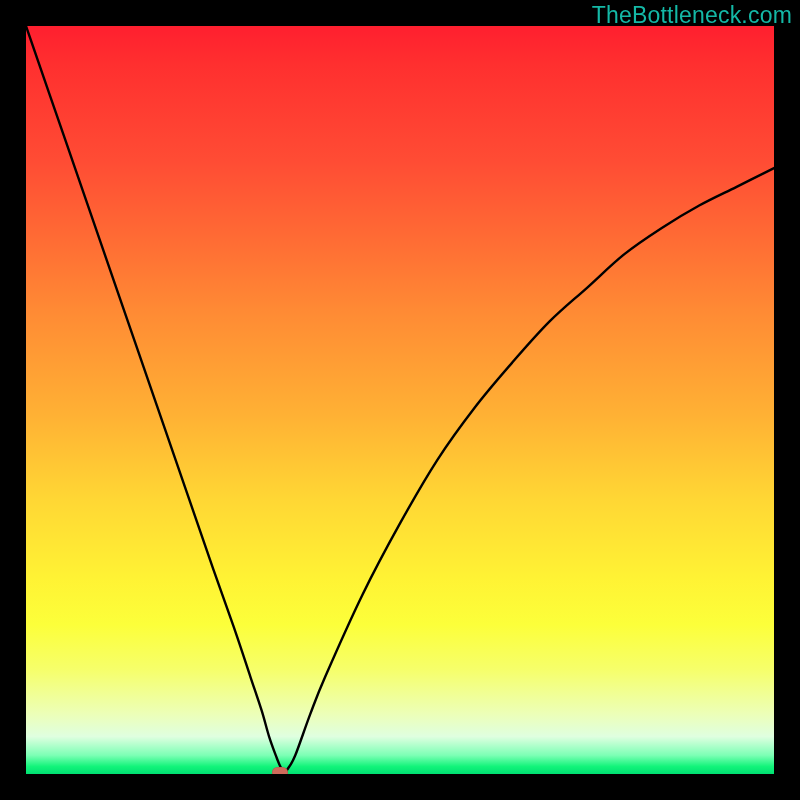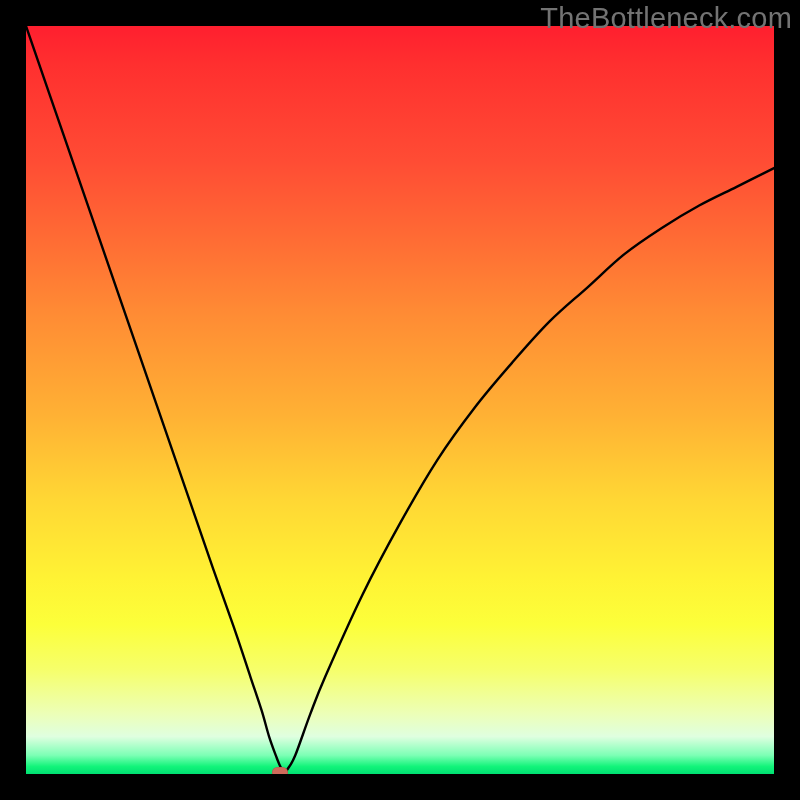--- a/index.html
+++ b/index.html
@@ -46,22 +46,22 @@
       #00e072 100%
     );
   }
   .plot-area svg {
     display: block;
   }
   .watermark {
     position: absolute;
     top: 2px;
     right: 8px;
-    color: #737373;
-    font-size: 29px;
+    color: #14b8a6;
+    font-size: 23px;
     font-weight: 400;
     letter-spacing: 0.2px;
     user-select: none;
   }
   .marker {
     position: absolute;
     width: 16px;
     height: 11px;
     background: #ce6a5b;
     border-radius: 6px;

